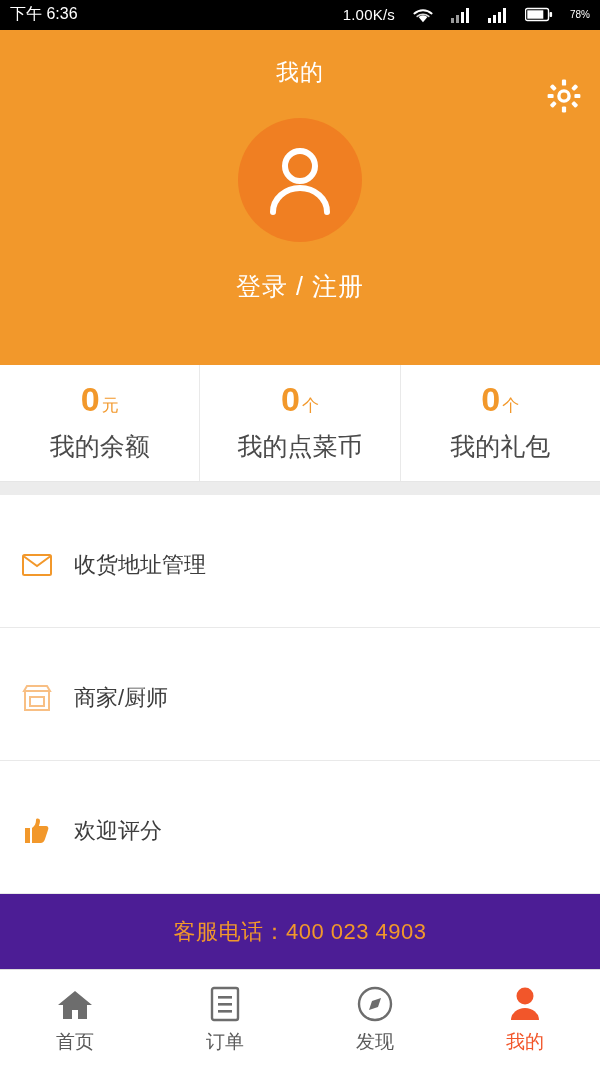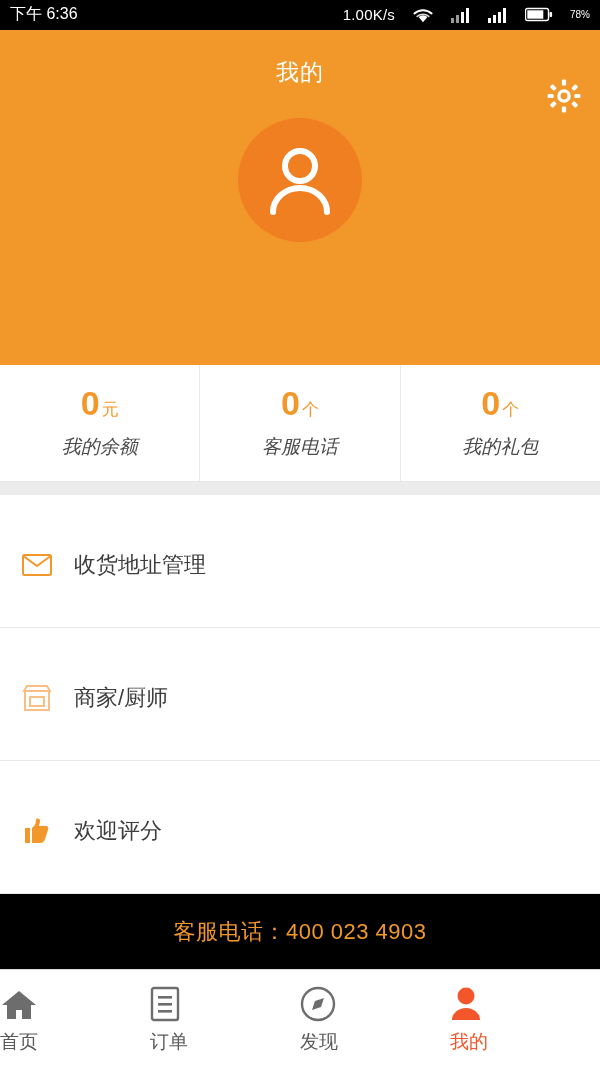--- a/index.html
+++ b/index.html
@@ -121,23 +121,22 @@
     display: flex;
     align-items: baseline;
     gap: 2px;
   }
   .stat-unit {
     font-size: 17px;
     font-weight: normal;
   }
   .stat-label {
     margin-top: 14px;
-    font-size: 19px;
+    font-size: 25px;
     color: #4a4a4a;
-    font-style: italic;
   }
 
   .gap {
     background: #ececec;
     height: 13px;
   }
 
   
   .menu-list { background: #ffffff; }
   .menu-item {
@@ -162,21 +161,21 @@
     font-size: 22px;
     color: #3d3d3d;
   }
 
   
   .service {
     height: 76px;
     display: flex;
     align-items: center;
     justify-content: center;
-    background: #000000;
+    background: #4c1d95;
     color: #f2982b;
     font-size: 22px;
     letter-spacing: .5px;
     cursor: pointer;
   }
 
   .filler {
     flex: 1;
     background: #ececec;
   }
@@ -186,20 +185,21 @@
     height: 98px;
     background: #ffffff;
     border-top: 1px solid #dcdcdc;
     display: flex;
     align-items: center;
   }
   .tab {
     flex: 1;
     display: flex;
     flex-direction: column;
+    align-items: center;
     justify-content: center;
     gap: 7px;
     cursor: pointer;
   }
   .tab-label {
     font-size: 19px;
     color: #5a5a5a;
   }
   .tab.active .tab-label { color: #f2562a; }
   .tab-icon { height: 40px; display: flex; align-items: flex-end; }
@@ -268,36 +268,37 @@
       </svg>
     </div>
     <div class="avatar-wrap">
       <div class="avatar">
         <svg width="84" height="84" viewBox="0 0 84 84">
           <circle cx="42" cy="28" r="15" fill="none" stroke="#ffffff" stroke-width="6"></circle>
           <path d="M15 74 a27 24 0 0 1 54 0" fill="none" stroke="#ffffff" stroke-width="6" stroke-linecap="round"></path>
         </svg>
       </div>
     </div>
+    <div class="login-link">登录 / 注册</div>
   </div>
 
   <div class="stats">
     <div class="stat">
       <div class="stat-value">
         <span>0</span>
         <span class="stat-unit">元</span>
       </div>
       <div class="stat-label">我的余额</div>
     </div>
     <div class="stat">
       <div class="stat-value">
         <span>0</span>
         <span class="stat-unit">个</span>
       </div>
-      <div class="stat-label">客服电话</div>
+      <div class="stat-label">我的点菜币</div>
     </div>
     <div class="stat">
       <div class="stat-value">
         <span>0</span>
         <span class="stat-unit">个</span>
       </div>
       <div class="stat-label">我的礼包</div>
     </div>
   </div>
 

